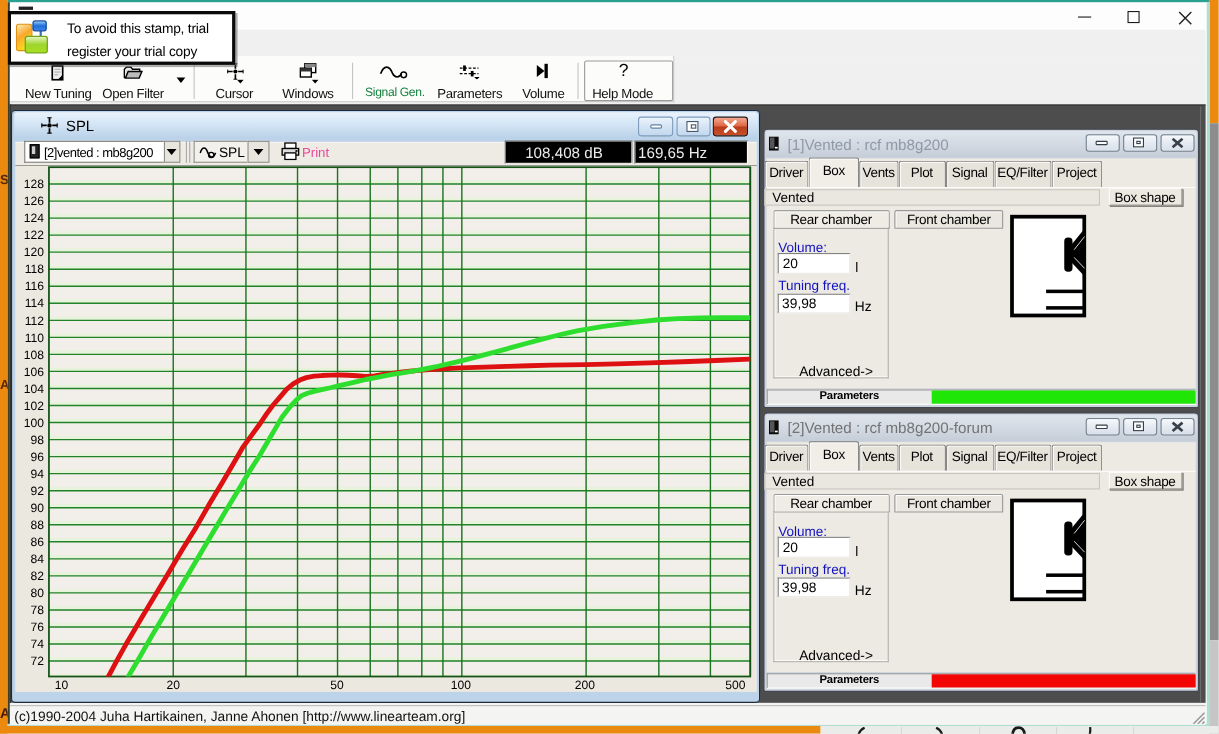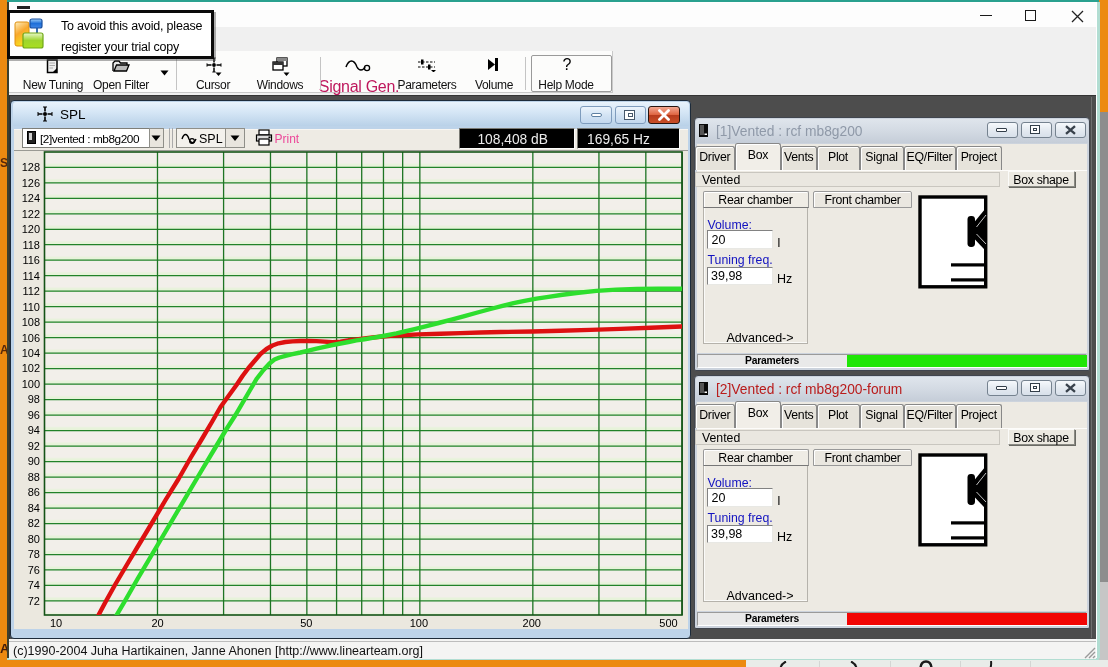--- a/index.html
+++ b/index.html
@@ -40,21 +40,21 @@
 <svg class="abs" style="left:1071px;top:9.5px" width="13" height="13">
     <path d="M1 1 L12 12 M12 1 L1 12" stroke="#222" stroke-width="1.3"></path>
   </svg>
 <div class="abs" style="left:9px;top:27px;width:1087px;height:24px;background:#f0f0f0"></div>
 <div class="abs" style="left:9px;top:51px;width:1087px;height:44px;background:#f0f0f0"></div>
 <div class="abs" style="left:9px;top:51px;width:604px;height:42px;background:#fcfcfb;border-right:1px solid #c9c9c9;border-bottom:1px solid #c9c9c9"></div>
 <div class="abs" style="left:8px;top:78px;width:90px;height:14px;text-align:center;font-size:12px;letter-spacing:-0.3px;color:#111">New Tuning</div>
 <div class="abs" style="left:76px;top:78px;width:90px;height:14px;text-align:center;font-size:12px;letter-spacing:-0.3px;color:#111">Open Filter</div>
 <div class="abs" style="left:168px;top:78px;width:90px;height:14px;text-align:center;font-size:12px;letter-spacing:-0.3px;color:#111">Cursor</div>
 <div class="abs" style="left:235px;top:78px;width:90px;height:14px;text-align:center;font-size:12px;letter-spacing:-0.3px;color:#111">Windows</div>
-<div class="abs" style="left:314px;top:78px;width:90px;height:14px;text-align:center;font-size:16px;letter-spacing:-0.3px;color:#be185d">Signal Gen.</div>
+<div class="abs" style="left:314px;top:78px;width:90px;height:14px;text-align:center;font-size:11px;letter-spacing:-0.3px;color:#15803d">Signal Gen.</div>
 <div class="abs" style="left:382px;top:78px;width:90px;height:14px;text-align:center;font-size:12px;letter-spacing:-0.3px;color:#111">Parameters</div>
 <div class="abs" style="left:449px;top:78px;width:90px;height:14px;text-align:center;font-size:12px;letter-spacing:-0.3px;color:#111">Volume</div>
 <div class="abs" style="left:521px;top:78px;width:90px;height:14px;text-align:center;font-size:12px;letter-spacing:-0.3px;color:#111">Help Mode</div>
 <div class="abs" style="left:175.5px;top:57px;width:1px;height:33px;background:#c4c4c4"></div>
 <div class="abs" style="left:320px;top:57px;width:1px;height:33px;background:#c4c4c4"></div>
 <div class="abs" style="left:525px;top:57px;width:1px;height:33px;background:#c4c4c4"></div>
 <svg class="abs" style="left:46px;top:59px" width="14" height="15">
     <rect x="1.5" y="1" width="9.5" height="12.5" fill="#eee" stroke="#000" stroke-width="1.5"></rect>
     <path d="M6.5 13.5 L11 9 L11 13.5 Z" fill="#000"></path>
     <path d="M3.5 4 H9 M3.5 6.5 H9 M3.5 9 H7" stroke="#999" stroke-width="0.8"></path>
@@ -124,21 +124,21 @@
         <stop offset="0" stop-color="#e9f8c8"></stop>
         <stop offset="0.5" stop-color="#9ed52e"></stop>
         <stop offset="1" stop-color="#aadf1e"></stop>
       </linearGradient>
     </defs>
 <rect x="1" y="5" width="14" height="24" rx="2" fill="url(#og)" stroke="#e09010" stroke-width="1"></rect>
 <rect x="22" y="9" width="2" height="18" fill="#3a6fb0"></rect>
 <rect x="16" y="2" width="12" height="9" rx="2" fill="url(#bg2)" stroke="#1a50a0" stroke-width="1.2"></rect>
 <rect x="9" y="16" width="20" height="15" rx="2" fill="url(#gg)" stroke="#70a818" stroke-width="1.2"></rect>
 </svg>
-<div class="abs" style="left:61px;top:19px;width:160px;height:14px;font-size:12.5px;letter-spacing:-0.2px;color:#000">To avoid this avoid, please</div>
+<div class="abs" style="left:61px;top:19px;width:160px;height:14px;font-size:12.5px;letter-spacing:-0.2px;color:#000">To avoid this stamp, trial</div>
 <div class="abs" style="left:61px;top:39.5px;width:160px;height:14px;font-size:12.5px;letter-spacing:-0.2px;color:#000">register your trial copy</div>
 <div class="abs" style="left:10px;top:100px;width:681px;height:539px;background:#bdd3e9;border:1.5px solid #1d2b3a;border-radius:4px"></div>
 <div class="abs" style="left:12.5px;top:102px;width:676px;height:24px;background:linear-gradient(#e9f3fc,#d4e5f5 45%,#b9d1e8);border-radius:3px 3px 0 0"></div>
 <svg class="abs" style="left:37px;top:106px" width="16" height="16">
     <circle cx="8" cy="8" r="2" fill="#000"></circle>
     <path d="M8 1 V5.5 M8 10.5 V15 M1 8 H5.5 M10.5 8 H15" stroke="#000" stroke-width="1.6"></path>
     <path d="M6 1 H10 M6 15 H10 M1 6 V10 M15 6 V10" stroke="#000" stroke-width="1"></path>
   </svg>
 <div class="abs" style="left:60px;top:107px;width:60px;height:15px;font-size:13.5px;color:#000">SPL</div>
 <div class="abs" style="left:580px;top:105.5px;width:32px;height:18px;border:1.3px solid #7f9cbd;border-radius:3px;background:linear-gradient(#ecf4fc,#d4e4f4 50%,#c3d8ee)"></div>
@@ -174,21 +174,21 @@
 <svg class="abs" style="left:255px;top:129px" width="19" height="17">
     <rect x="4" y="1" width="10" height="5" fill="#fff" stroke="#000" stroke-width="1.2"></rect>
     <rect x="1.5" y="6" width="15" height="6" fill="#ddd" stroke="#000" stroke-width="1.2"></rect>
     <rect x="4" y="10" width="10" height="6" fill="#fff" stroke="#000" stroke-width="1.2"></rect>
     <rect x="13.5" y="7.5" width="2" height="1.5" fill="#000"></rect>
   </svg>
 <div class="abs" style="left:274.5px;top:131.5px;width:36px;height:14px;font-size:12px;color:#ec4899">Print</div>
 <div class="abs" style="left:459px;top:128px;width:116px;height:21px;background:#000;border:1.4px solid #7a7a74;border-right-color:#fcfcfa;border-bottom-color:#fcfcfa"></div>
 <div class="abs" style="left:463px;top:132px;width:85px;height:14px;font-size:13.8px;color:#ececec;text-align:right">108,408 dB</div>
 <div class="abs" style="left:577px;top:128px;width:102.5px;height:21px;background:#000;border:1.4px solid #7a7a74;border-right-color:#fcfcfa;border-bottom-color:#fcfcfa"></div>
-<div class="abs" style="left:580px;top:132px;width:77px;height:14px;font-size:13.8px;color:#ececec;text-align:center">169,65 Hz</div>
+<div class="abs" style="left:580px;top:132px;width:77px;height:14px;font-size:13.8px;color:#ececec;text-align:left">169,65 Hz</div>
 <div class="abs" style="left:13.5px;top:150px;width:674px;height:478px;background:#ebe8df;border-top:1px solid #9a9a94">
 <svg width="674" height="478" viewBox="0 0 674 478" xmlns="http://www.w3.org/2000/svg" style="position:absolute;left:0;top:0">
 <defs>
         <pattern id="bands" x="0" y="0.81" width="10" height="15.488" patternUnits="userSpaceOnUse">
           <rect width="10" height="15.488" fill="#f2efea"></rect>
           <rect y="12.088" width="10" height="3.4" fill="#e7f3da"></rect>
         </pattern>
         <clipPath id="plotclip">
           <rect x="30.5" y="1.0" width="637.5" height="463.0"></rect>
         </clipPath>
@@ -303,21 +303,21 @@
 <rect x="35" y="85.3" width="33.5" height="3.2" fill="#000"></rect>
 </svg>
   </div>
 <div class="abs" style="left:693.5px;top:375px;width:396.5px;height:254px;background:#ccd3dd;border:1.4px solid #40454e;border-radius:4px 4px 2px 2px"></div>
 <div class="abs" style="left:695.5px;top:377px;width:392.5px;height:24px;background:linear-gradient(#dfe5ec,#d3dae3 50%,#c5cdd8);border-radius:3px 3px 0 0"></div>
 <svg class="abs" style="left:699.0px;top:381.5px" width="9" height="13">
     <rect width="9" height="13" fill="#0a0a0a"></rect>
     <rect x="1" y="1" width="4" height="10" fill="#555"></rect>
     <rect x="5.5" y="9.5" width="2.5" height="1.5" fill="#fff"></rect>
   </svg>
-<div class="abs" style="left:716.0px;top:382px;width:270px;height:16px;font-size:13.8px;color:#b91c1c">[2]Vented : rcf mb8g200-forum</div>
+<div class="abs" style="left:716.0px;top:382px;width:270px;height:16px;font-size:13.8px;color:#737373">[2]Vented : rcf mb8g200-forum</div>
 <div class="abs" style="left:986.5px;top:379.5px;width:31px;height:16.5px;background:linear-gradient(#f6f9fc,#e3e9f0 55%,#d8e0ea);border:1.2px solid #75828f;border-radius:3px"></div>
 <div class="abs" style="left:1021px;top:379.5px;width:31px;height:16.5px;background:linear-gradient(#f6f9fc,#e3e9f0 55%,#d8e0ea);border:1.2px solid #75828f;border-radius:3px"></div>
 <div class="abs" style="left:1054.5px;top:379.5px;width:31px;height:16.5px;background:linear-gradient(#f6f9fc,#e3e9f0 55%,#d8e0ea);border:1.2px solid #75828f;border-radius:3px"></div>
 <div class="abs" style="left:995.5px;top:386px;width:11px;height:4px;background:#fdfdfd;border:1.1px solid #333e49;border-radius:1px"></div>
 <div class="abs" style="left:1029.5px;top:382.5px;width:10.5px;height:9.5px;background:#fdfdfd;border:1.3px solid #333e49"></div>
 <div class="abs" style="left:1032.5px;top:385.5px;width:4.5px;height:3.5px;background:#fdfdfd;border:1.1px solid #333e49"></div>
 <svg class="abs" style="left:1063.5px;top:383px" width="13" height="10">
     <path d="M2 1.2 L11 8.8 M11 1.2 L2 8.8" stroke="#39424c" stroke-width="2.4"></path>
   </svg>
 <div class="abs" style="left:696.5px;top:402px;width:390.5px;height:209px;background:#edeae3"></div>

